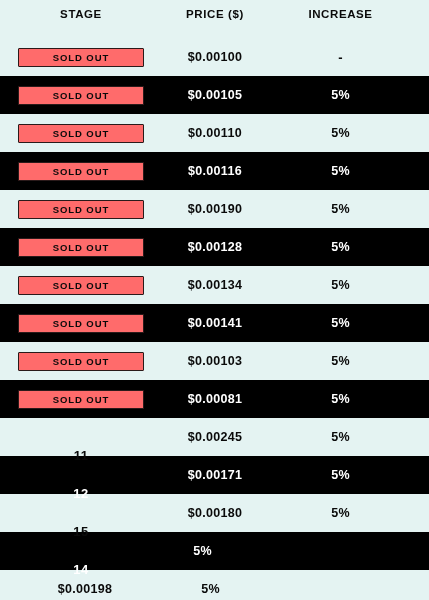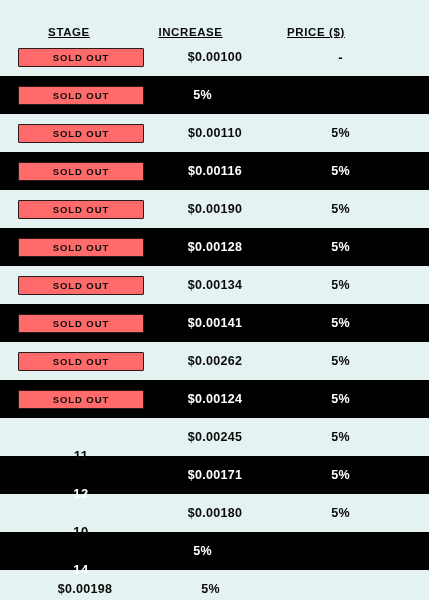--- a/index.html
+++ b/index.html
@@ -20,25 +20,24 @@
   #table-root {
     position: relative;
     width: 429px;
     height: 600px;
     background: #e4f3f2;
   }
 
   
   .table-header {
     display: flex;
-    align-items: flex-end;
+    align-items: flex-start;
     height: 30px;
-    padding: 0 4px;
+    padding: 0 16px;
     margin-top: 8px;
-    text-decoration: underline;
   }
 
   .th {
     font-size: 11.5px;
     font-weight: bold;
     letter-spacing: 0.6px;
     color: #0a0a0a;
     text-align: center;
   }
 
@@ -109,36 +108,37 @@
     font-weight: bold;
   }
 </style>
 </head>
 <body>
 
 <div id="table-root">
 
   <div class="table-header">
     <div class="th col-stage">STAGE</div>
+    <div class="th col-price">PRICE ($)</div>
     <div class="th col-inc">INCREASE</div>
-    <div class="th col-price">PRICE ($)</div>
   </div>
 
   <div class="rows" id="rows-container">
       <div class="row">
         <div class="cell col-stage">
           <span class="sold-out-btn">SOLD OUT</span>
         </div>
         <div class="cell col-price">$0.00100</div>
         <div class="cell col-inc dash">-</div>
       </div>
       <div class="row dark">
         <div class="cell col-stage">
           <span class="sold-out-btn">SOLD OUT</span>
         </div>
+        <div class="cell col-price">$0.00105</div>
         <div class="cell col-inc">5%</div>
       </div>
       <div class="row">
         <div class="cell col-stage">
           <span class="sold-out-btn">SOLD OUT</span>
         </div>
         <div class="cell col-price">$0.00110</div>
         <div class="cell col-inc">5%</div>
       </div>
       <div class="row dark">
@@ -173,47 +173,47 @@
         <div class="cell col-stage">
           <span class="sold-out-btn">SOLD OUT</span>
         </div>
         <div class="cell col-price">$0.00141</div>
         <div class="cell col-inc">5%</div>
       </div>
       <div class="row">
         <div class="cell col-stage">
           <span class="sold-out-btn">SOLD OUT</span>
         </div>
-        <div class="cell col-price">$0.00262</div>
-        <div class="cell col-inc">5%</div>
-      </div>
-      <div class="row dark">
-        <div class="cell col-stage">
-          <span class="sold-out-btn">SOLD OUT</span>
-        </div>
-        <div class="cell col-price">$0.00124</div>
+        <div class="cell col-price">$0.00103</div>
+        <div class="cell col-inc">5%</div>
+      </div>
+      <div class="row dark">
+        <div class="cell col-stage">
+          <span class="sold-out-btn">SOLD OUT</span>
+        </div>
+        <div class="cell col-price">$0.00081</div>
         <div class="cell col-inc">5%</div>
       </div>
       <div class="row">
         <div class="cell col-stage">
           <span class="stage-number">11</span>
         </div>
         <div class="cell col-price">$0.00245</div>
         <div class="cell col-inc">5%</div>
       </div>
       <div class="row dark">
         <div class="cell col-stage">
           <span class="stage-number">12</span>
         </div>
         <div class="cell col-price">$0.00171</div>
         <div class="cell col-inc">5%</div>
       </div>
       <div class="row">
         <div class="cell col-stage">
-          <span class="stage-number">10</span>
+          <span class="stage-number">15</span>
         </div>
         <div class="cell col-price">$0.00180</div>
         <div class="cell col-inc">5%</div>
       </div>
       <div class="row dark">
         <div class="cell col-stage">
           <span class="stage-number">14</span>
         </div>
         <div class="cell col-inc">5%</div>
       </div>

